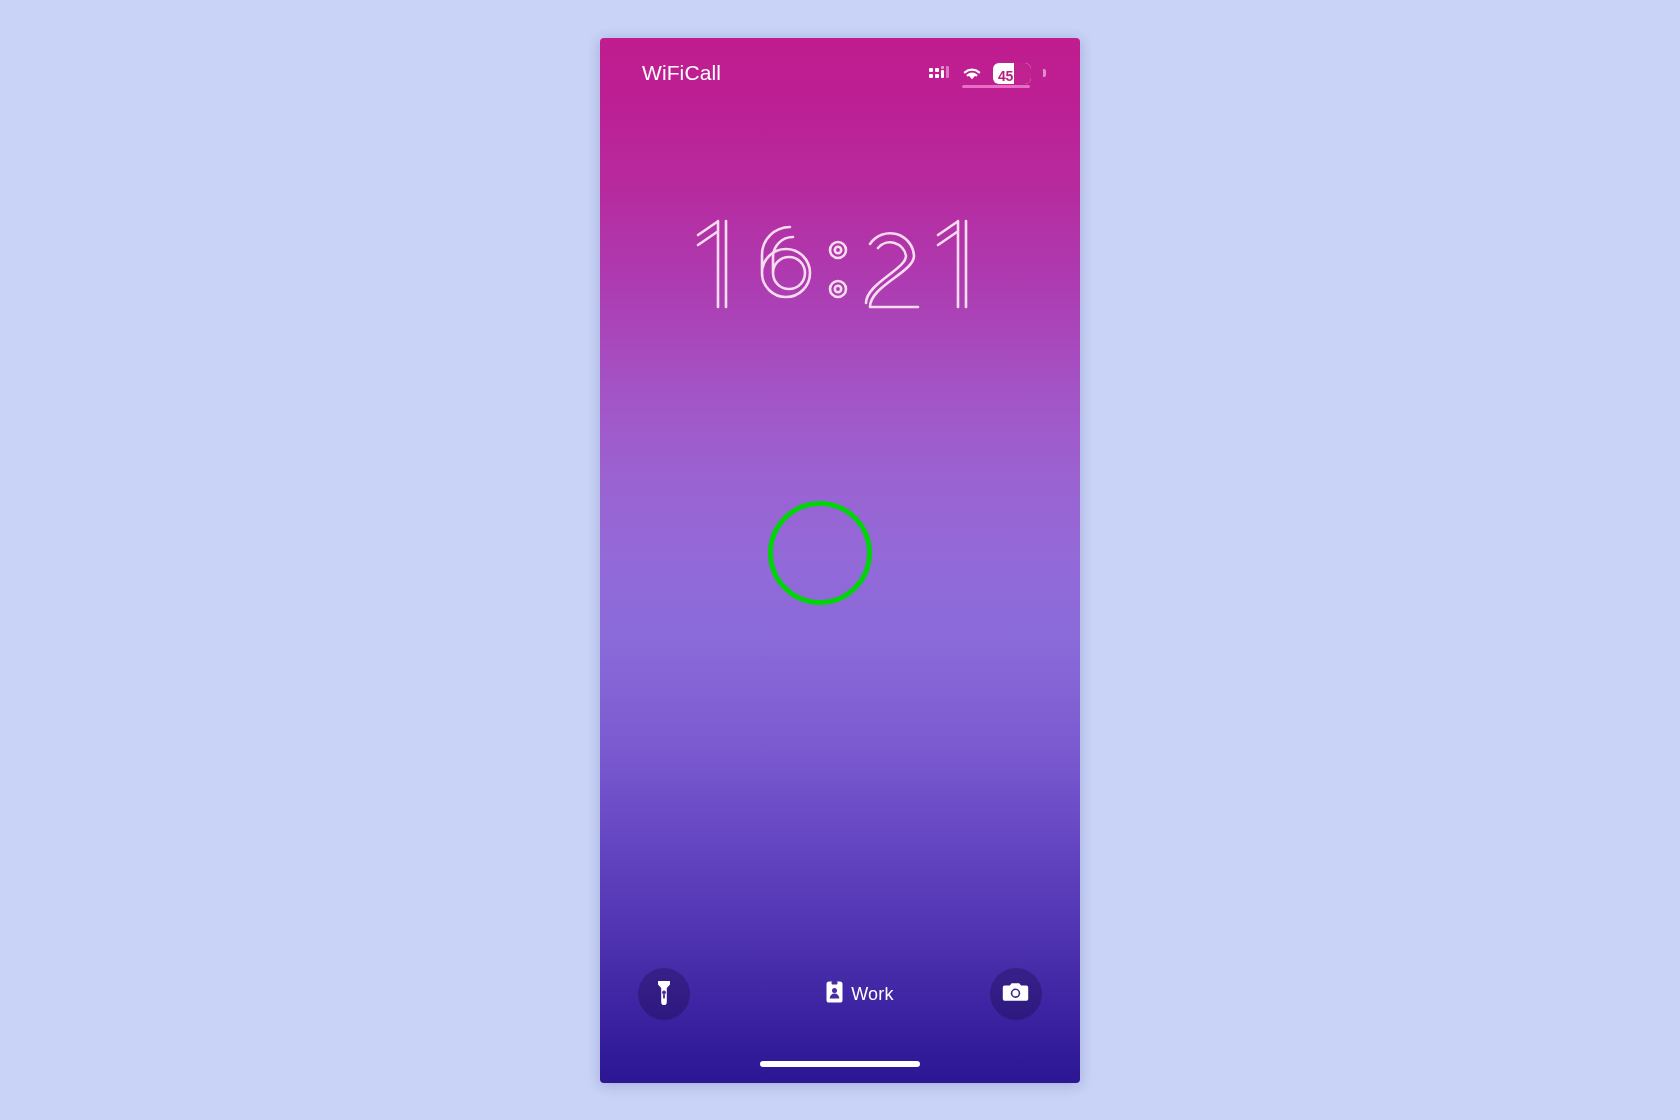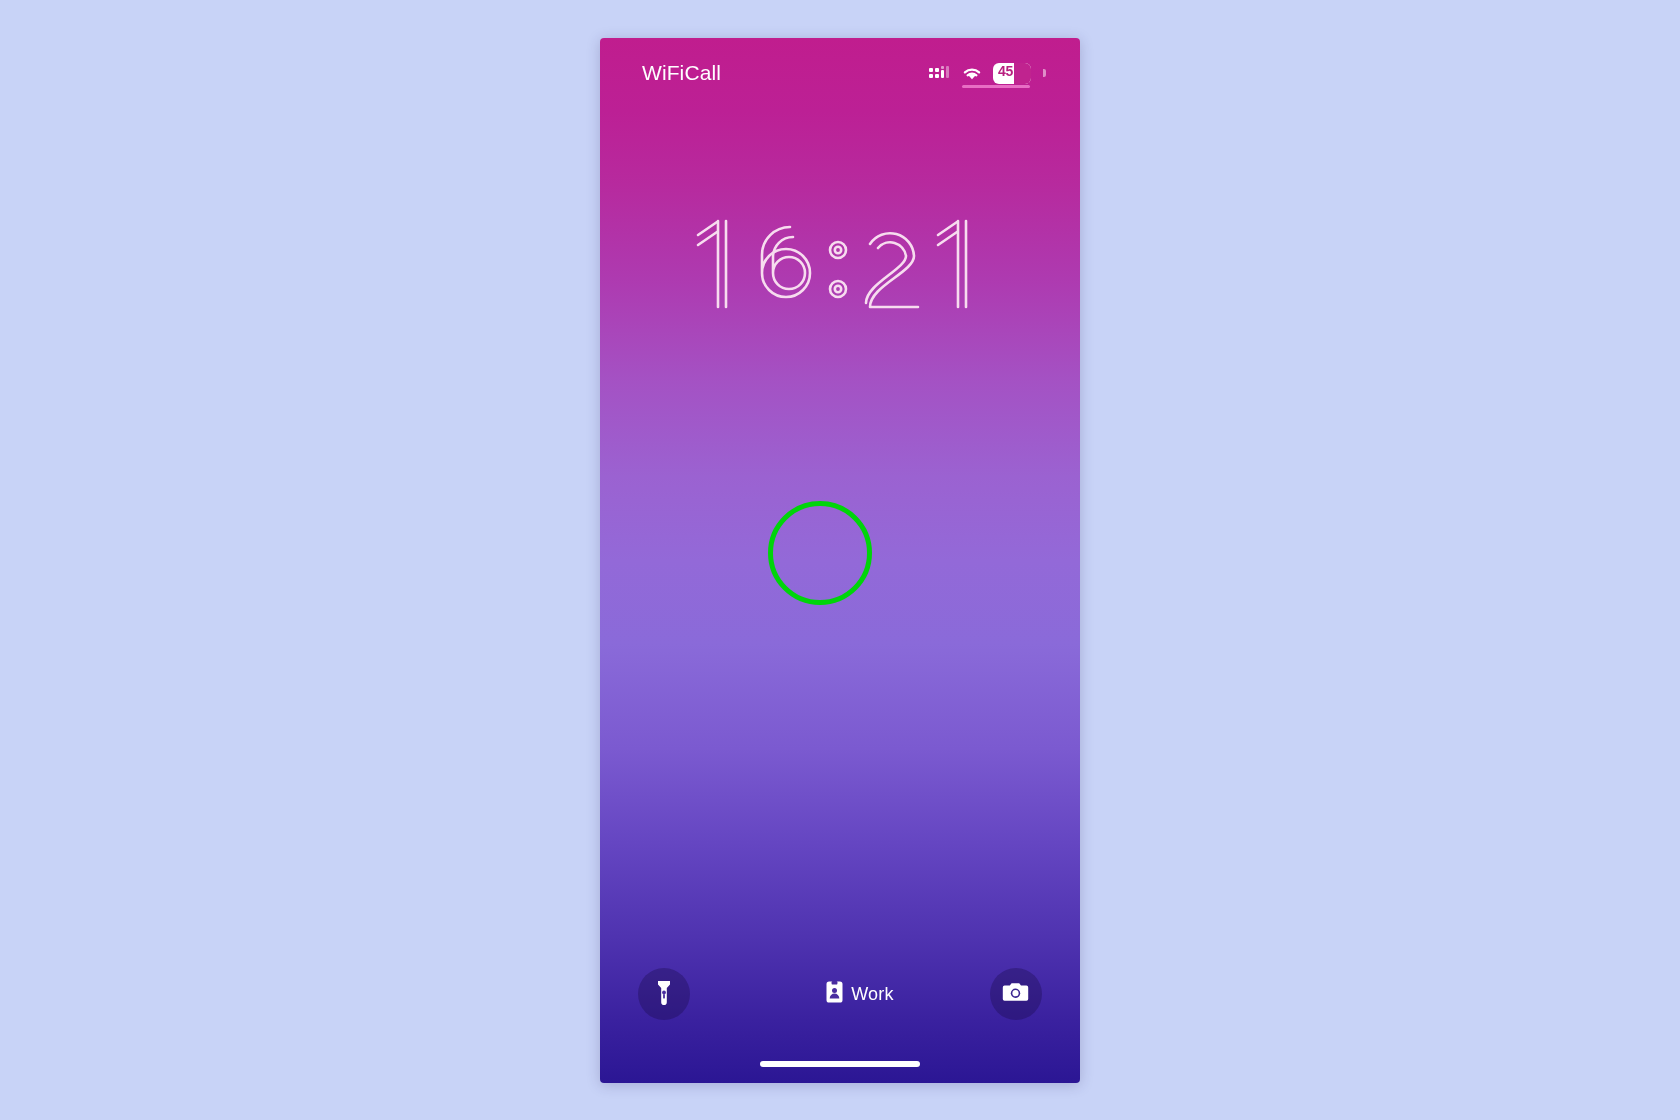--- a/index.html
+++ b/index.html
@@ -81,21 +81,21 @@
 
   .wifi-icon { display: block; }
 
   .battery {
     position: relative;
     width: 38px;
     height: 21px;
     border-radius: 6px;
     background: #ffffff;
     display: flex;
-    align-items: flex-start;
+    align-items: flex-end;
     justify-content: flex-start;
     overflow: hidden;
   }
   .battery-fill {
     position: absolute;
     right: 0; top: 0; bottom: 0;
     width: 45%;
     background: #c0238f;
   }
   .battery-num {

